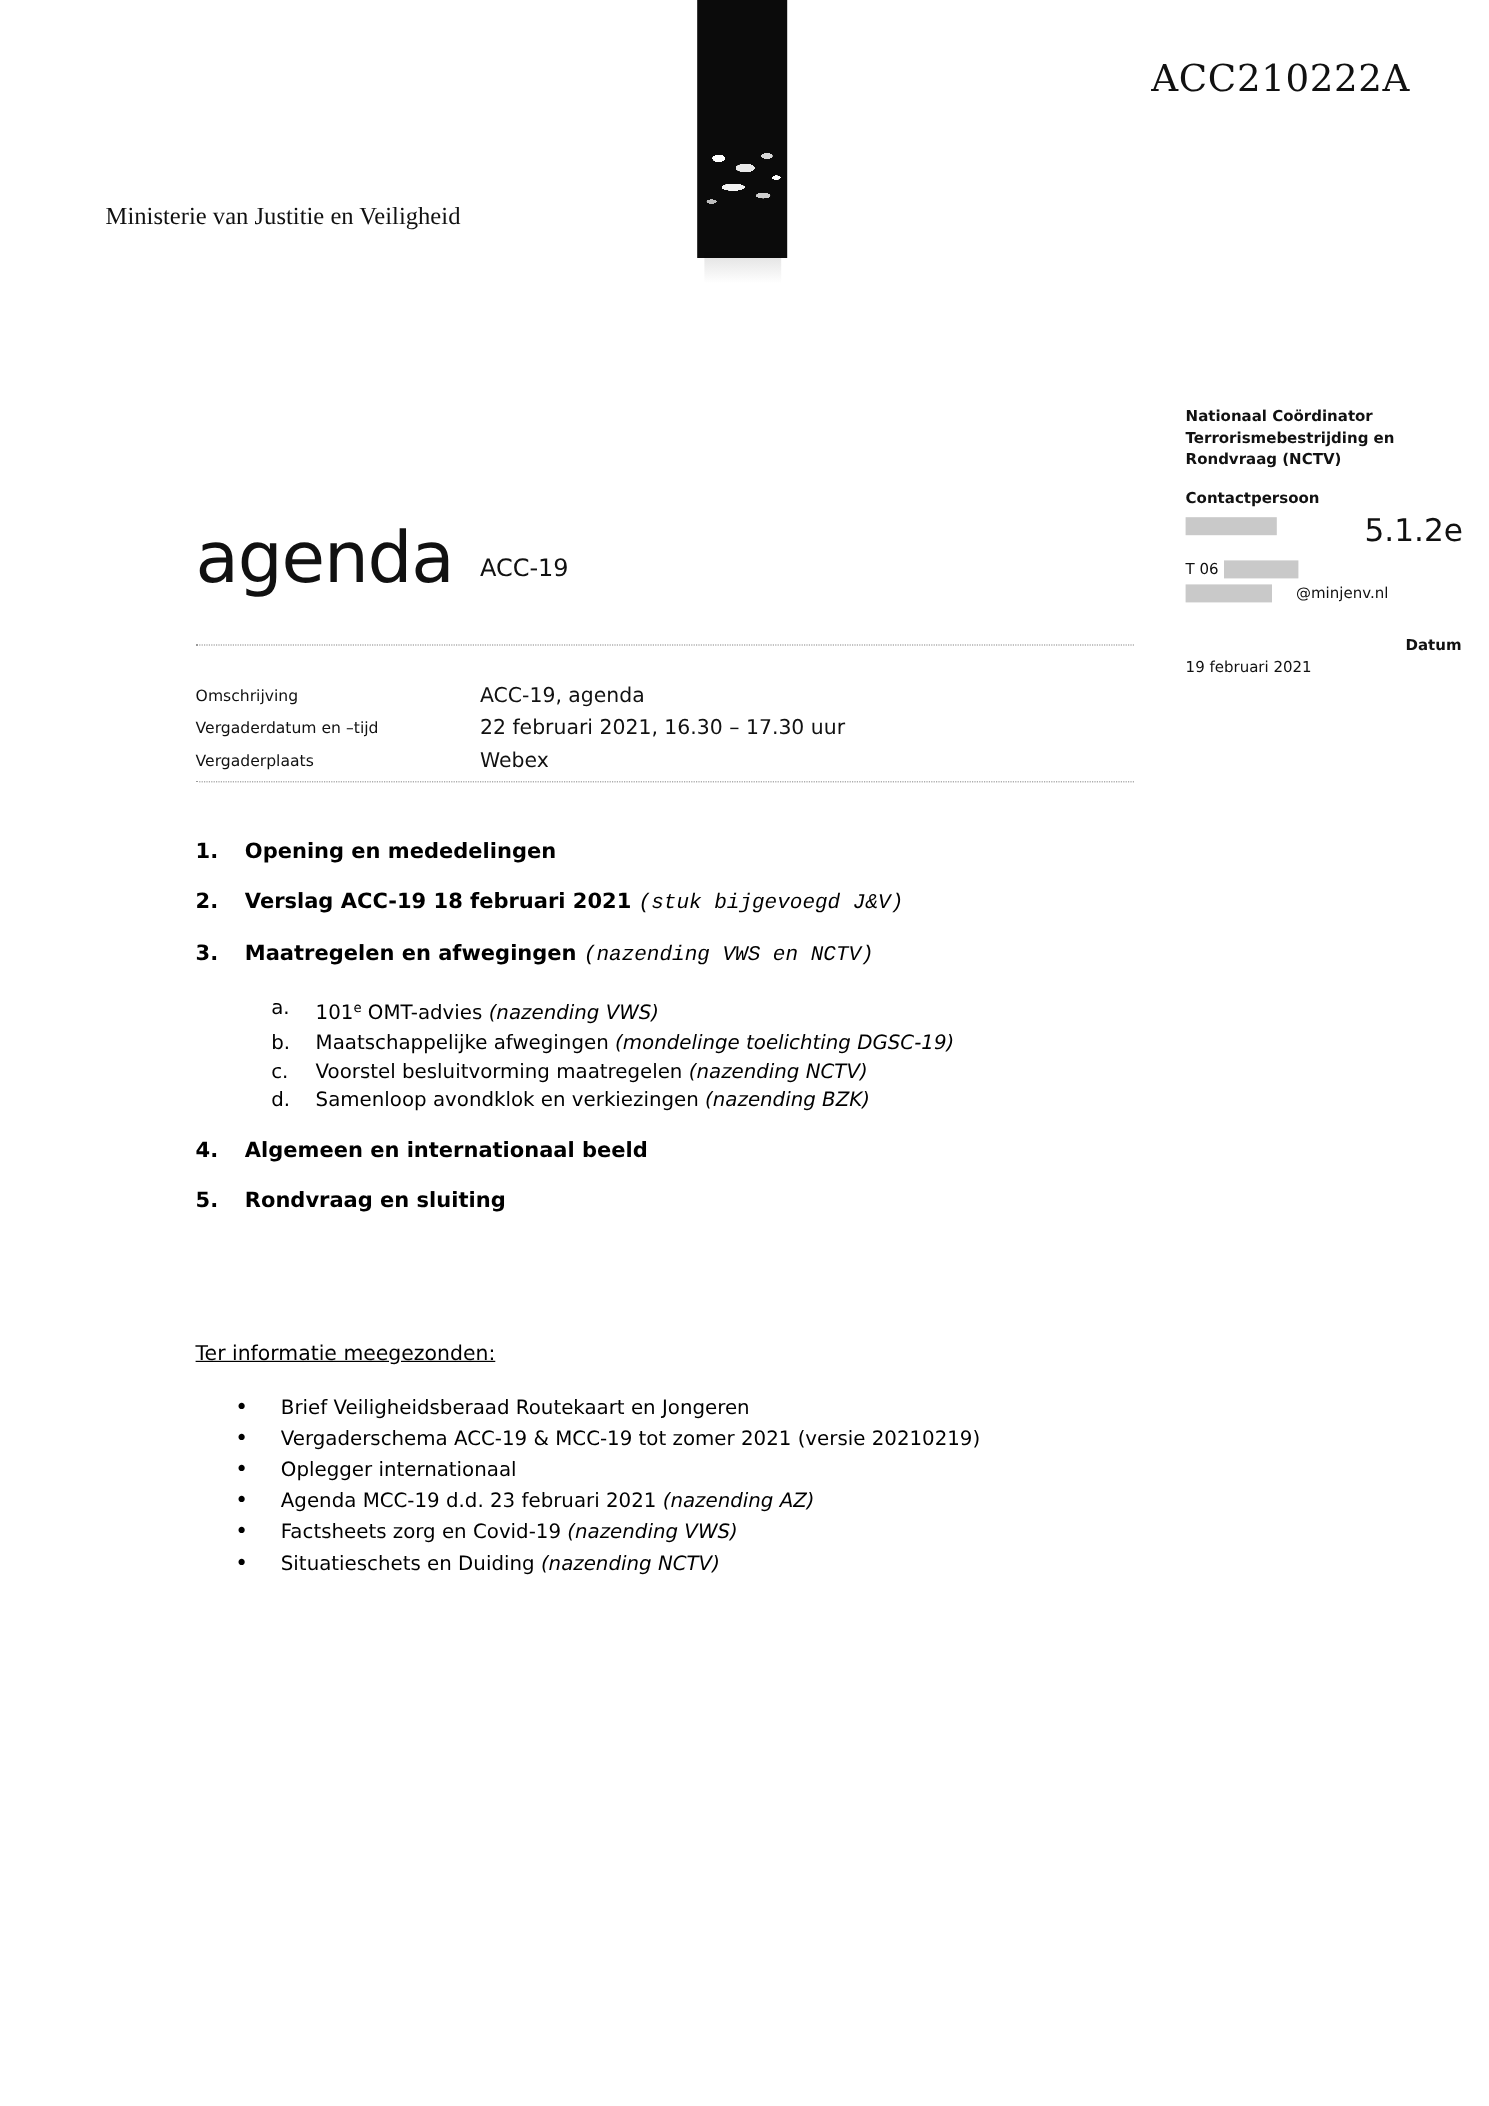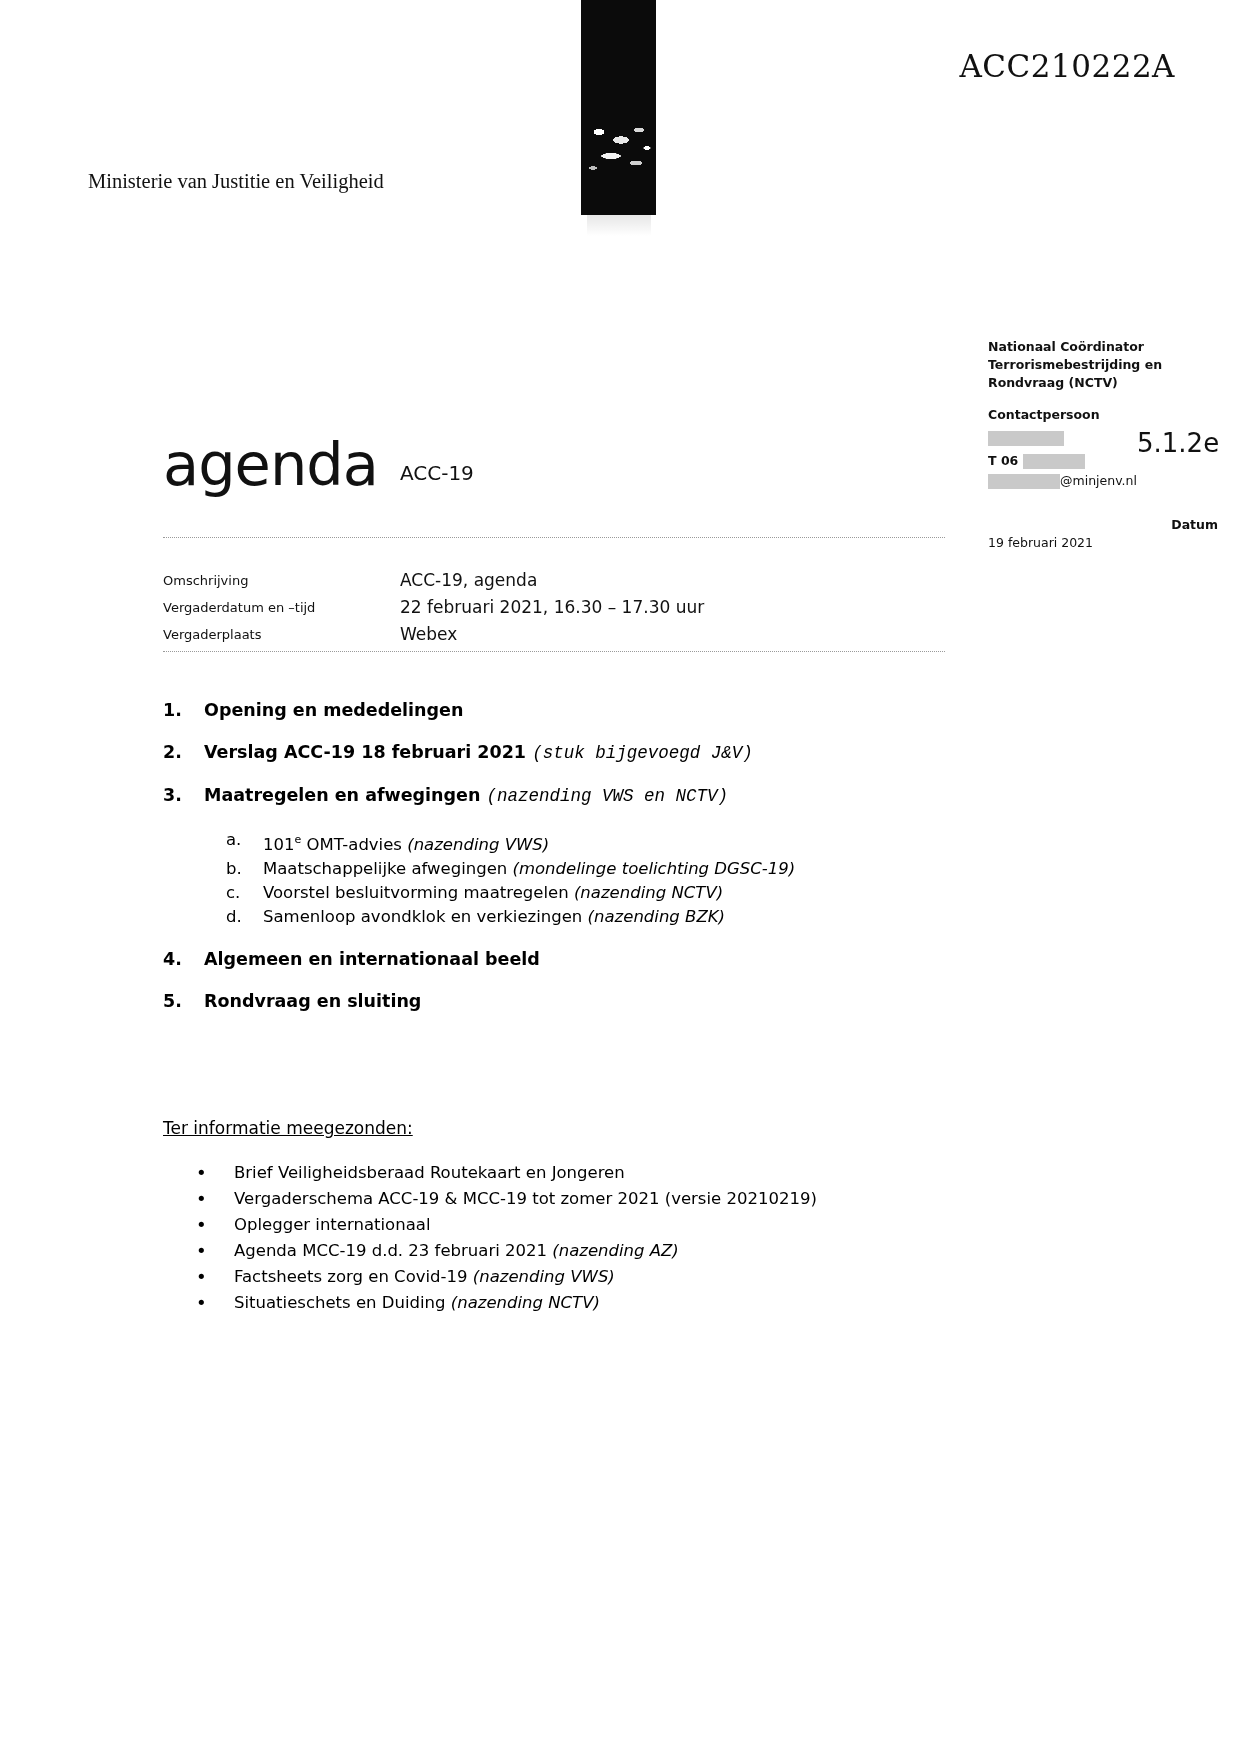--- a/index.html
+++ b/index.html
@@ -100,24 +100,24 @@
   .redact {
     display: inline-block;
     background: #c9c9c9;
     height: 15px;
     vertical-align: middle;
   }
   .redact.w1 { width: 76px; }
   .redact.w2 { width: 62px; }
   .redact.w3 { width: 72px; }
   .contact-row1 { margin-top: 4px; }
-  .contact-row2 { margin-top: 5px; font-weight: bold; }
+  .contact-row2 { margin-top: 18px; }
   .contact-row3 { margin-top: 2px; }
   .tprefix { font-size: 12.5px; }
-  .email { font-size: 12.5px; }
+  .email { font-size: 12.5px; padding-left: 20px; }
   .meta .datum-label {
     font-weight: bold;
     margin-top: 26px;
     text-align: right;
   }
   .meta .datum-value { font-size: 12.5px; }
 
   .marker-512e {
     position: absolute;
     left: 1137px;

